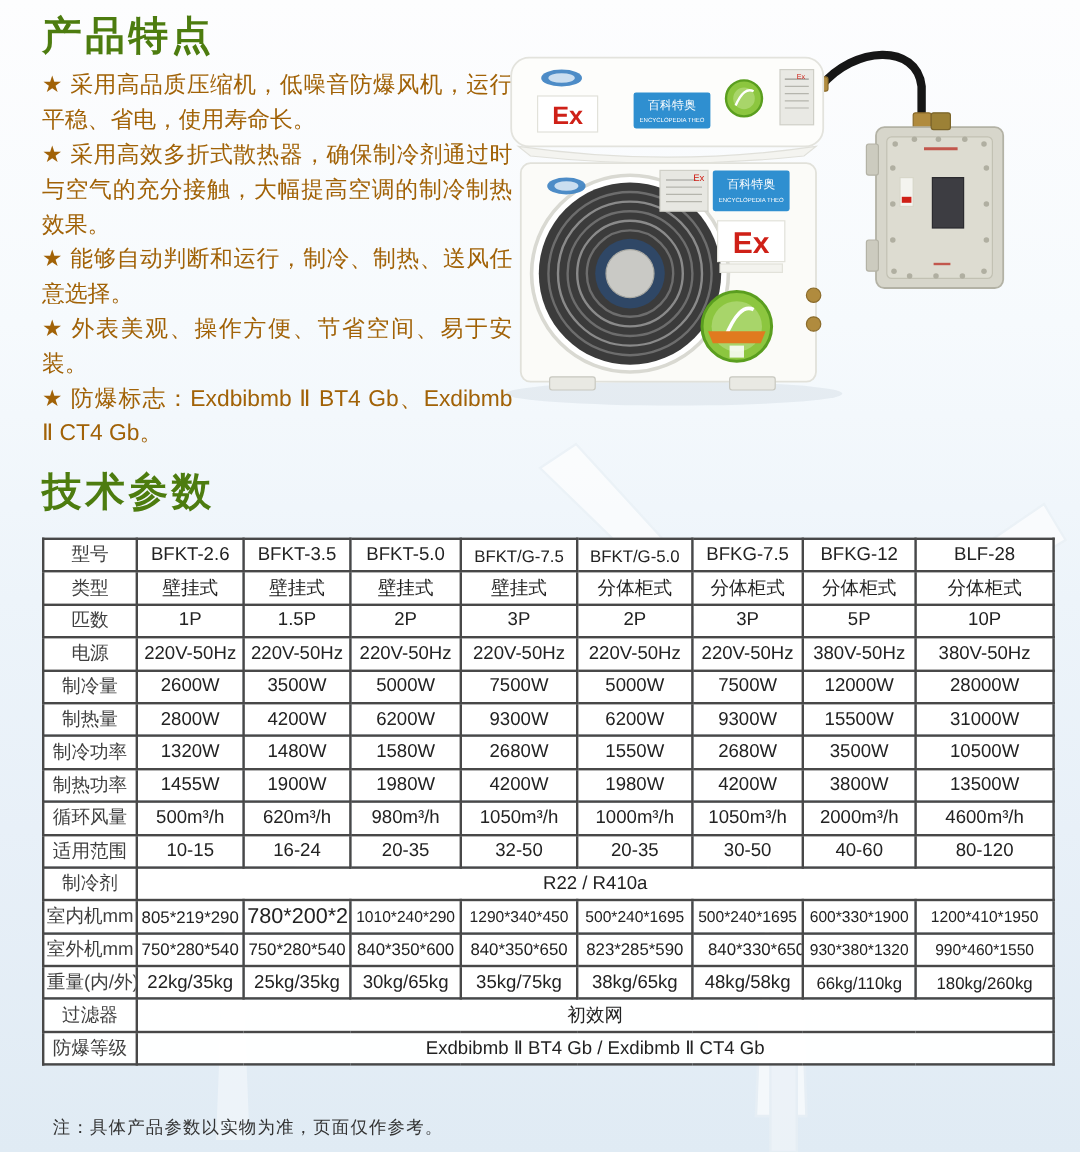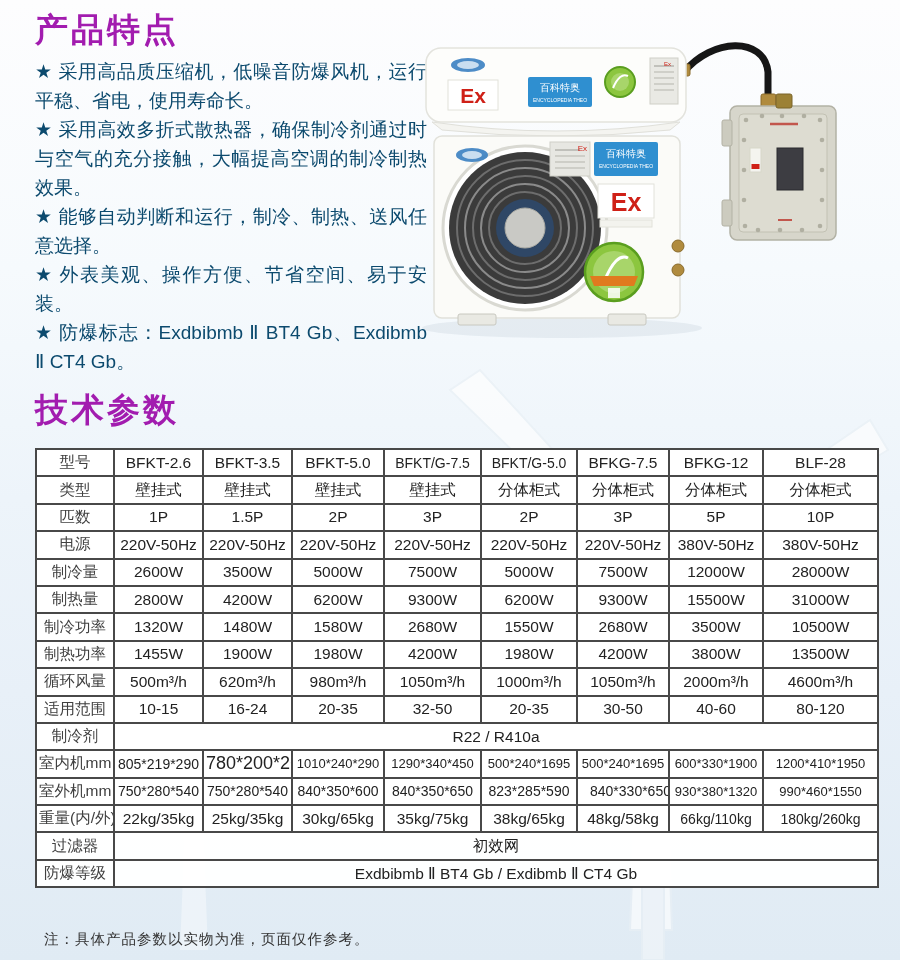--- a/index.html
+++ b/index.html
@@ -4,26 +4,26 @@
 <style>
   * { margin:0; padding:0; box-sizing:border-box; }
   html,body { width:900px; height:960px; }
   body {
     position:relative; overflow:hidden;
     font-family:"Liberation Sans","DejaVu Sans",sans-serif;
     background:linear-gradient(180deg,#fdfdfe 0%,#f6fafd 28%,#edf4fa 52%,#e8f0f8 72%,#e0ebf4 100%);
   }
   .bg-turbine { position:absolute; opacity:.65; pointer-events:none; }
   .section-title {
-    position:absolute; left:35px; color:#a21caf; font-size:33px; font-weight:bold;
+    position:absolute; left:35px; color:#4d7c0f; font-size:33px; font-weight:bold;
     letter-spacing:3px; white-space:nowrap;
   }
   #features-block {
     position:absolute; left:35px; top:57px; width:392px;
-    font-size:19px; line-height:29px; color:#0c4a6e; text-align:justify;
+    font-size:19px; line-height:29px; color:#a16207; text-align:justify;
   }
   .feat { display:block; }
   .star { margin-right:6px; }
   #product-visual { position:absolute; left:412px; top:20px; width:486px; height:340px; }
   #spec-table {
     position:absolute; left:35px; top:448px;
     border-collapse:collapse; table-layout:fixed; width:842px;
   }
   #spec-table td {
     border:2px solid #484848; background:rgba(255,255,255,.97);

